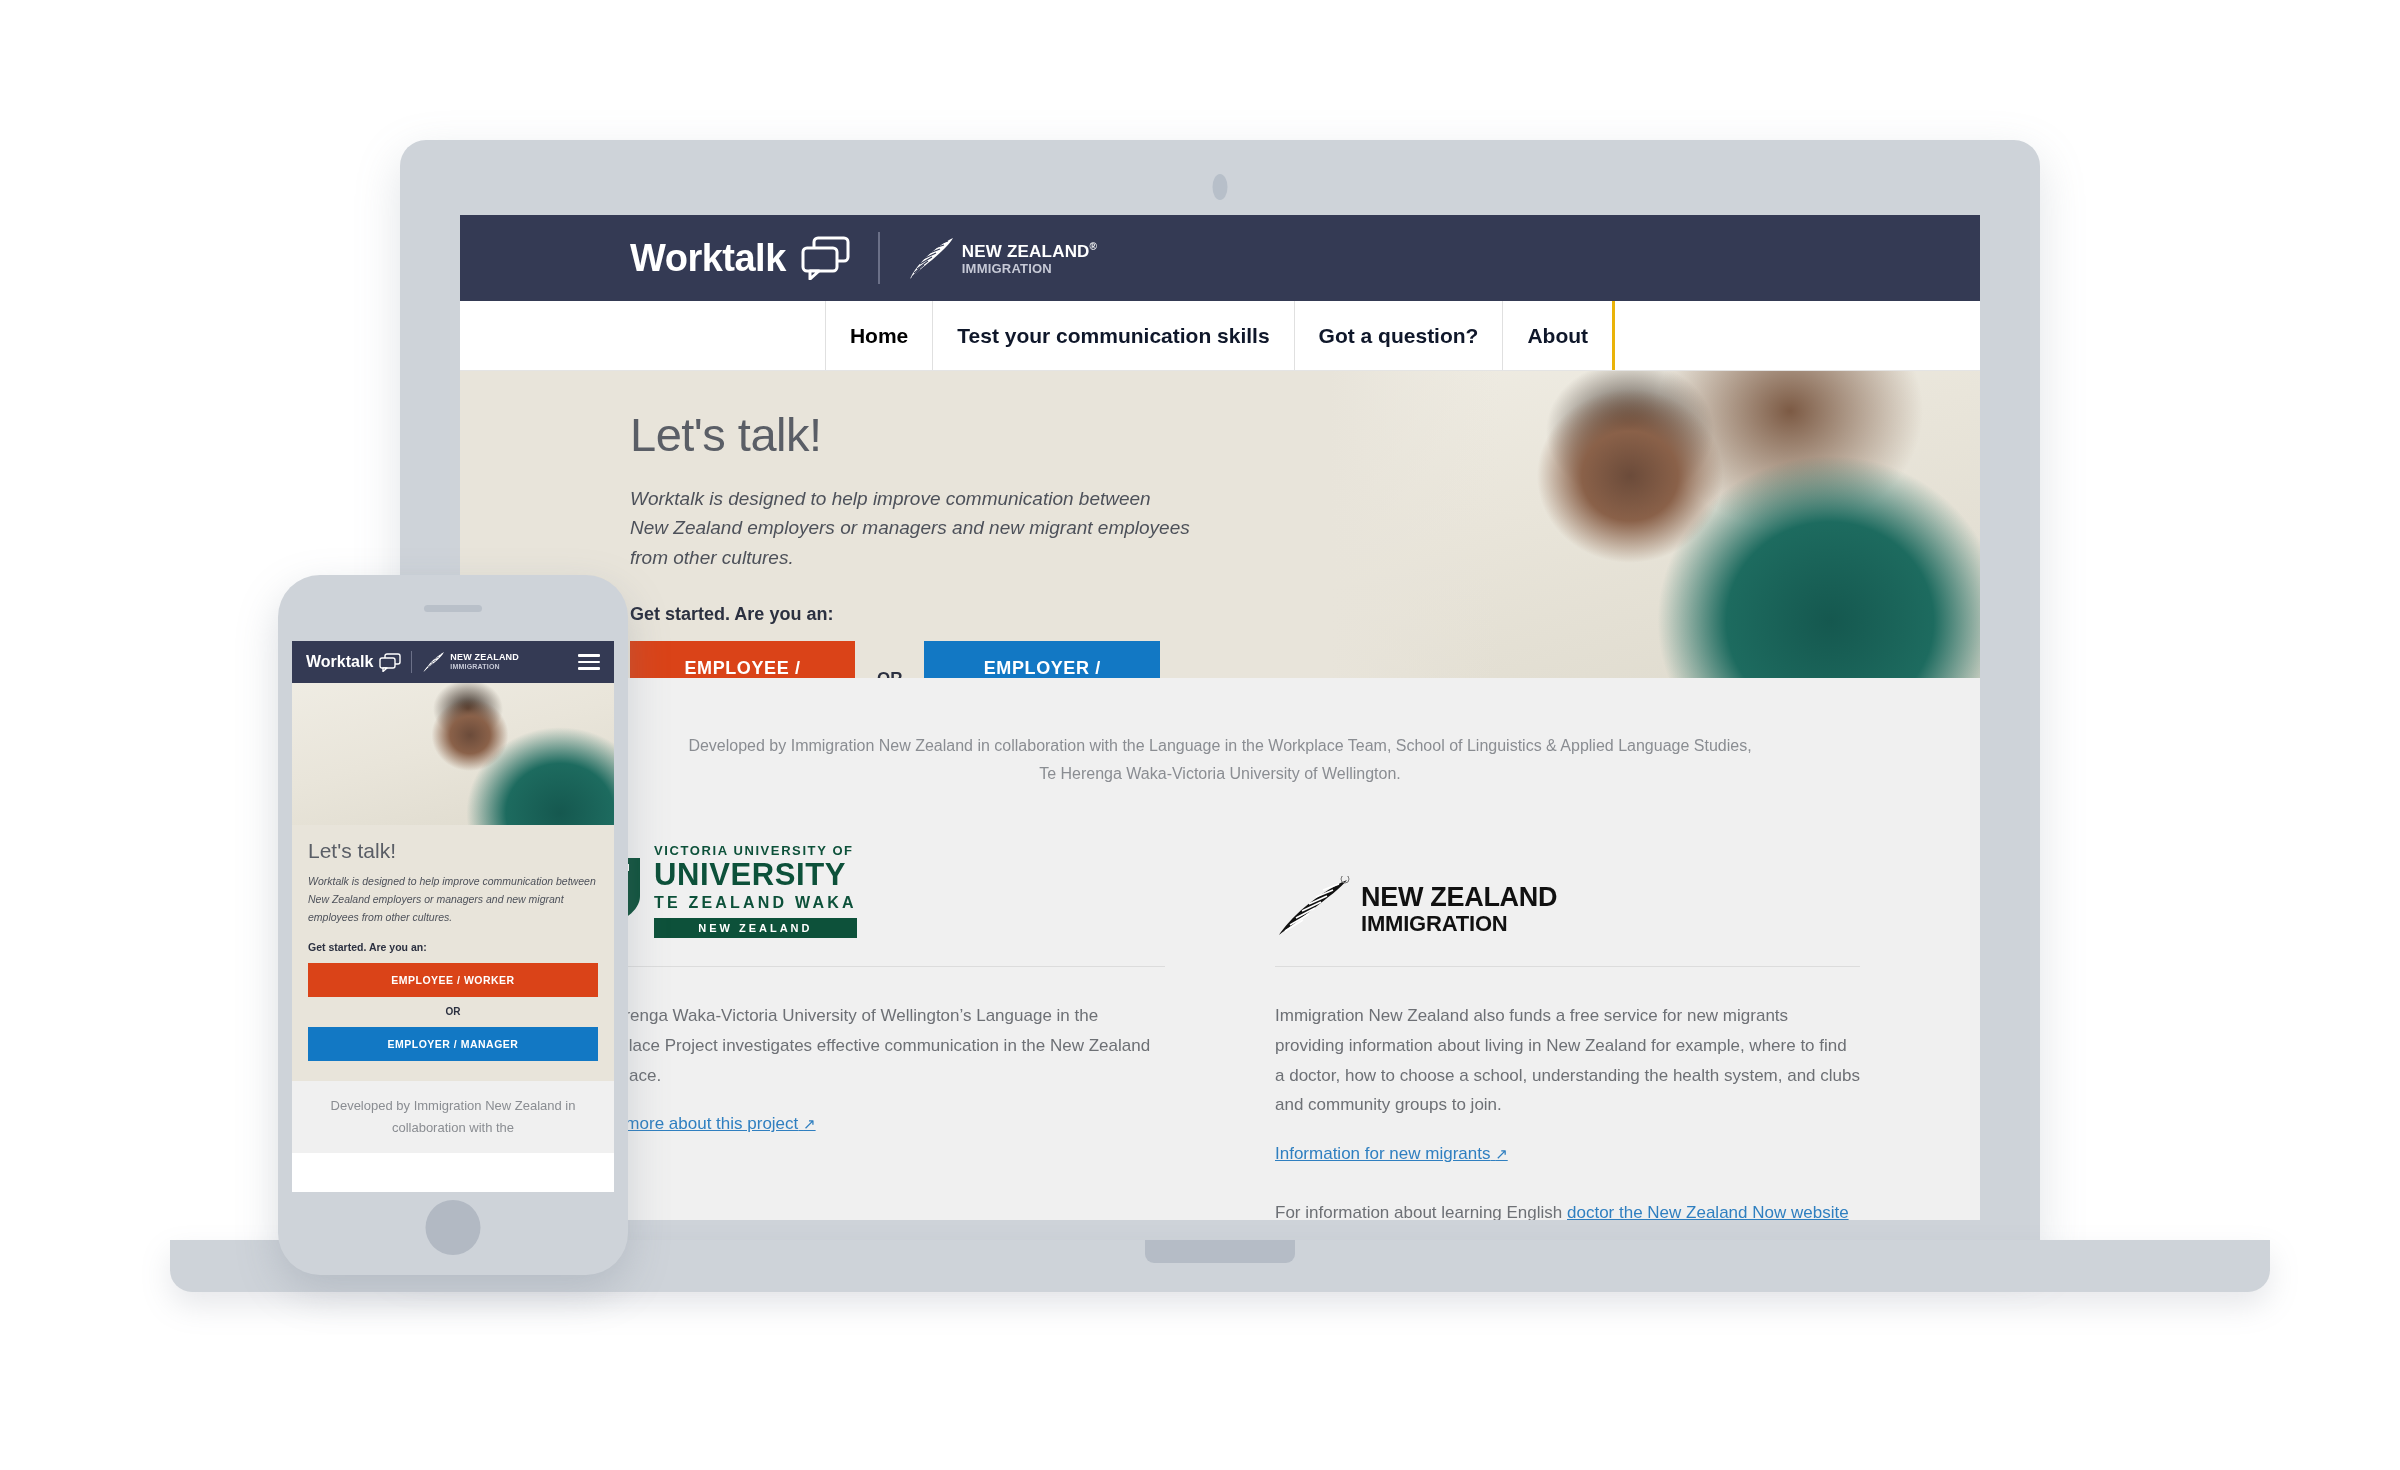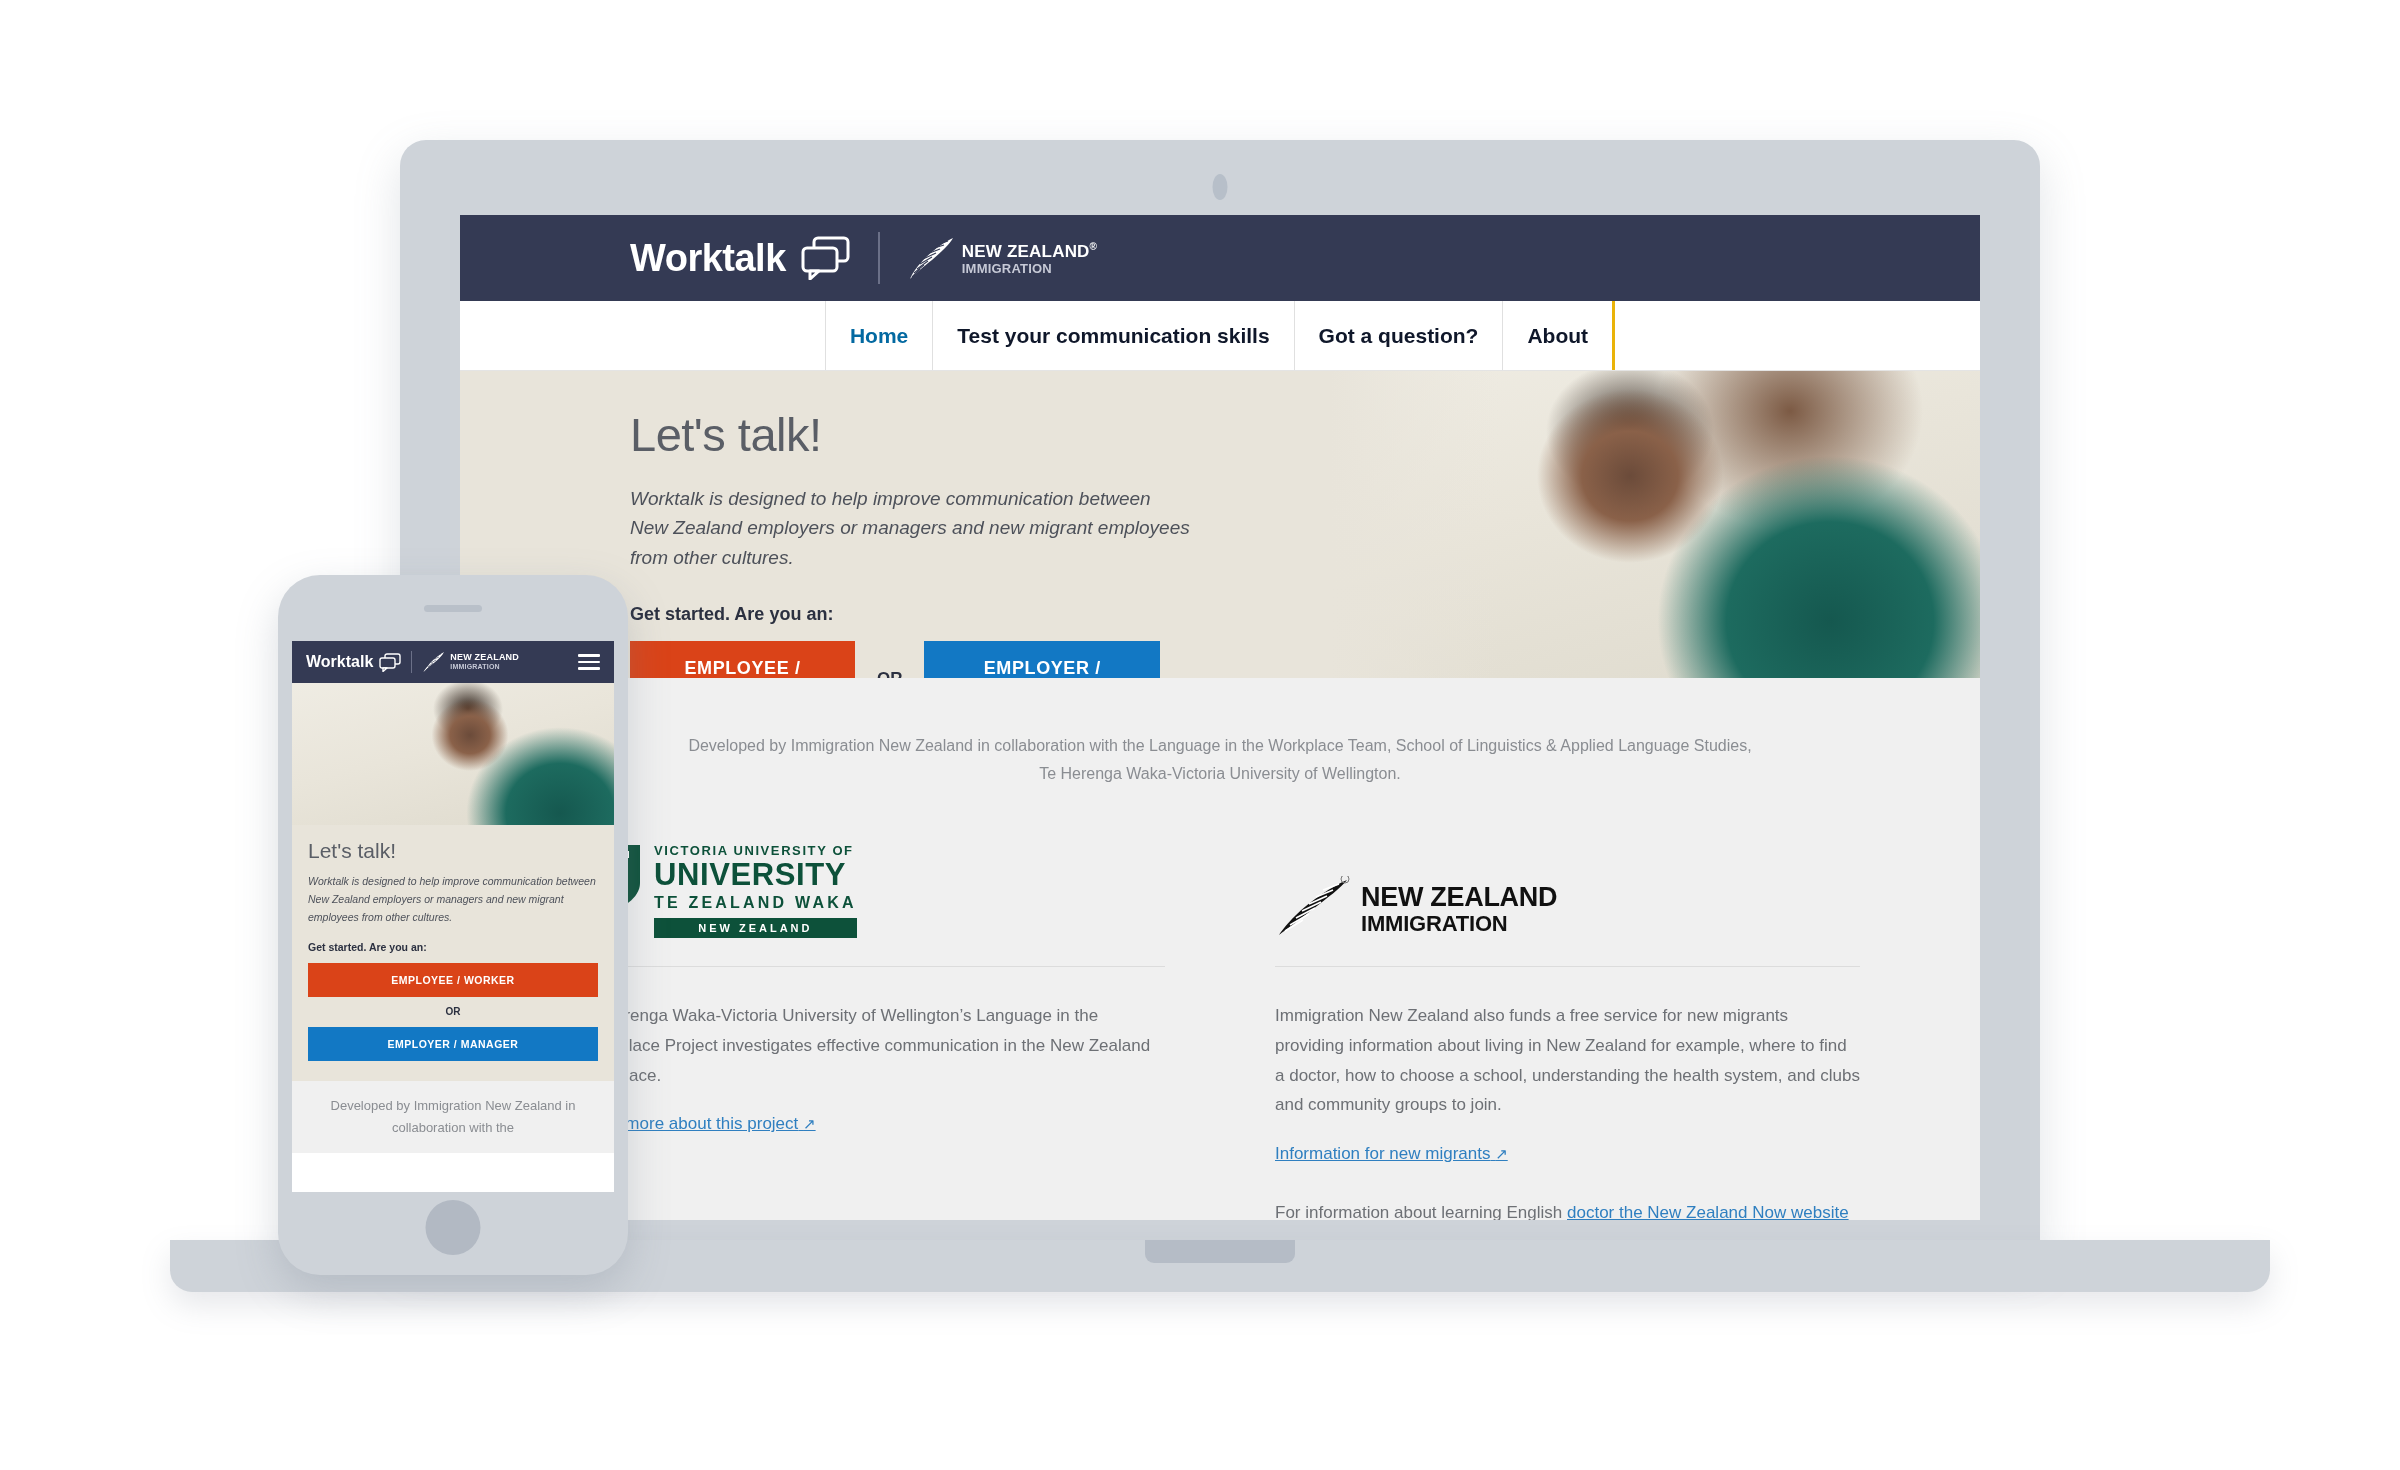--- a/index.html
+++ b/index.html
@@ -58,21 +58,21 @@
   .site-nav {
     height: 70px; background:#ffffff; display:flex; justify-content:center; align-items:stretch;
     border-bottom: 1px solid #e4e4e4;
   }
   .nav-item {
     display:flex; align-items:center; padding: 0 24px;
     font-size: 21px; font-weight: bold; color:#0f172a;
     border-left: 1px solid #e0e0e0; cursor:pointer; white-space: nowrap;
   }
   .nav-item:last-child { border-right: 3px solid #eab308; }
-  .nav-item.active { color:#0369a1; }
+  .nav-item.active { color:#000000; }
 
   .hero { position: relative; height: 307px; background:#e8e4da; overflow:hidden; }
   .hero-photo {
     position:absolute; right:0; top:0; width: 650px; height: 307px;
     background:
       radial-gradient(ellipse 150px 140px at 300px 105px, #6b4b3a 0%, #8a6149 32%, rgba(138,97,73,0) 62%),
       radial-gradient(ellipse 120px 100px at 300px 60px, #2d2018 0%, rgba(45,32,24,0) 70%),
       radial-gradient(ellipse 230px 220px at 500px 250px, #15584f 0%, #1d6b5f 45%, rgba(29,107,95,0) 75%),
       radial-gradient(ellipse 190px 170px at 460px 40px, #7c5a44 0%, rgba(124,90,68,0) 70%),
       linear-gradient(165deg, #efece3 0%, #e9e5da 40%, #dedacd 100%);
@@ -110,21 +110,21 @@
   .col-rule { border-top: 1px solid #dcdcdc; margin-top: 28px; }
   .col-body { margin-top: 34px; font-size:17px; line-height:1.75; color:#6d7075; }
   .col-link {
     display:inline-block; margin-top: 24px; font-size:17px; color:#2f7fc0;
     text-decoration: underline; cursor:pointer;
   }
   .col-body a { color:#2f7fc0; text-decoration: underline; cursor: pointer; }
   .ext { font-size: 15px; }
 
   
-  .vuw { display:flex; align-items:flex-start; }
+  .vuw { display:flex; align-items:center; }
   .vuw-shield { width: 62px; height: 70px; }
   .vuw-txt { margin-left: 12px; }
   .vuw-t1 { font-size: 13px; font-weight:bold; letter-spacing:1.6px; color:#0d513a; line-height:1.2; }
   .vuw-t2 { font-size: 31px; font-weight:bold; letter-spacing:0.6px; color:#0d513a; line-height:1.05; }
   .vuw-t3 { font-size: 16px; font-weight:bold; letter-spacing:3.2px; color:#0d513a; line-height:1.4; }
   .vuw-bar { margin-top:4px; background:#0d513a; color:#fff; font-size:11px; font-weight:bold;
              letter-spacing:3px; text-align:center; padding:4px 0; }
 
   
   .nzi { display:flex; align-items:flex-end; }

